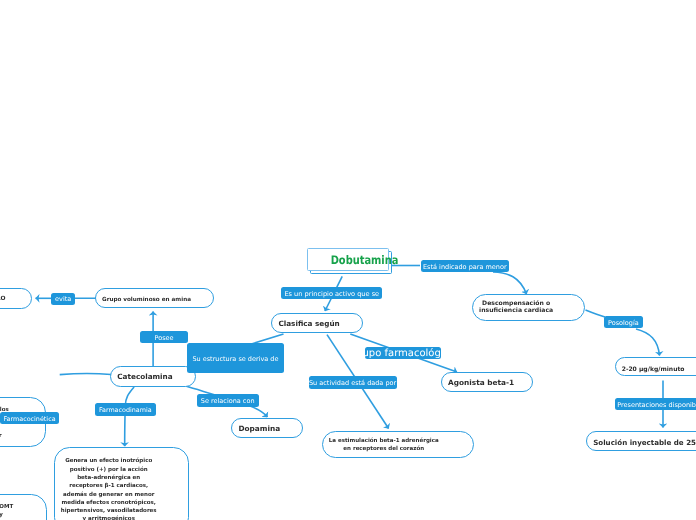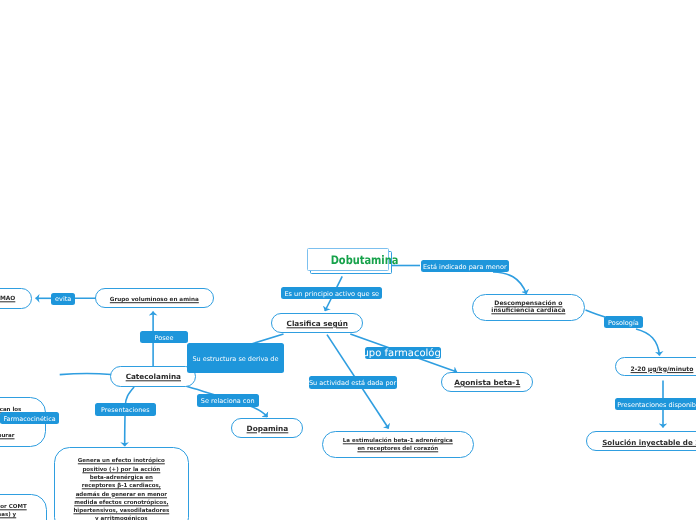--- a/index.html
+++ b/index.html
@@ -4,22 +4,22 @@
 <title>Dobutamina - mapa mental</title>
 <style>
   html,body{margin:0;padding:0;}
   body{width:696px;height:520px;overflow:hidden;background:#ffffff;
        font-family:"DejaVu Sans","Liberation Sans",sans-serif;
        -webkit-font-smoothing:antialiased;text-rendering:geometricPrecision;}
   #stage{position:relative;width:696px;height:520px;overflow:hidden;}
   svg.links{position:absolute;left:0;top:0;width:696px;height:520px;}
   .node{position:absolute;box-sizing:border-box;background:#ffffff;
         border:1.4px solid #2f9ee0;border-radius:100px;
-        display:flex;align-items:center;justify-content:center;
-        color:#2c2c2c;font-weight:bold;text-align:center;z-index:3;text-decoration:underline;}
+        display:flex;align-items:center;
+        color:#2c2c2c;font-weight:bold;text-align:center;z-index:3;}
   .node > span{display:block;white-space:pre-line;}
   .label{position:absolute;box-sizing:border-box;background:#1e96db;color:#ffffff;
          border-radius:2.5px;display:flex;align-items:center;justify-content:center;
          font-weight:normal;white-space:nowrap;z-index:4;line-height:1;}
   .rootnode{position:absolute;z-index:5;}
   .rootnode .shadowbox{position:absolute;left:3px;top:3px;width:100%;height:100%;
         border:1.6px solid #2f9ee0;border-radius:1.5px;background:#ffffff;box-sizing:border-box;}
   .rootnode .mainbox{position:absolute;left:0;top:0;width:100%;height:100%;
         border:1.6px solid #7cc0ef;border-radius:1.5px;background:#ffffff;box-sizing:border-box;
         display:flex;align-items:center;justify-content:center;
@@ -125,21 +125,21 @@
       <div class="label" style="left: 140.1px; top: 331.1px; width: 48px; height: 12.2px; font-size: 6.5px;">
         <span style="transform: translateY(0.8px) scaleX(1);">Posee</span>
       </div>
       <div class="label" style="left: 186.9px; top: 343.4px; width: 97.1px; height: 30px; font-size: 6.5px;">
         <span style="transform: translateY(0.8px) scaleX(1);">Su estructura se deriva de</span>
       </div>
       <div class="label" style="left: -0.3px; top: 368.9px; width: 59.7px; height: 12.4px; font-size: 6.4px; margin-top: 43px;">
         <span style="transform: translateY(0.8px) scaleX(1);">Farmacocinética</span>
       </div>
       <div class="label" style="left: 94.6px; top: 403.1px; width: 61.4px; height: 12.6px; font-size: 6.4px;">
-        <span style="transform: translateY(0.8px) scaleX(1);">Presentaciones</span>
+        <span style="transform: translateY(0.8px) scaleX(1);">Farmacodinamia</span>
       </div>
       <div class="label" style="left: 196.6px; top: 394.4px; width: 62.2px; height: 12.2px; font-size: 6.5px;">
         <span style="transform: translateY(0.8px) scaleX(1);">Se relaciona con</span>
       </div>
       <div class="label" style="left: 365.1px; top: 346.9px; width: 75.7px; height: 12.2px; font-size: 10px;">
         <span style="transform: translateY(0.8px) scaleX(1);">Grupo farmacológico</span>
       </div>
       <div class="label" style="left: 308.6px; top: 376.4px; width: 88px; height: 12.2px; font-size: 6.5px;">
         <span style="transform: translateY(0.8px) scaleX(1);">Su actividad está dada por</span>
       </div>

